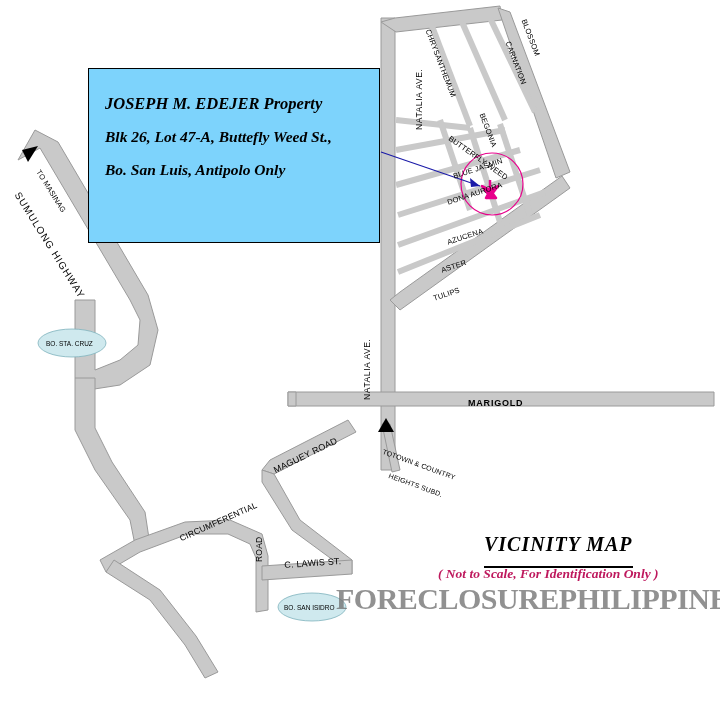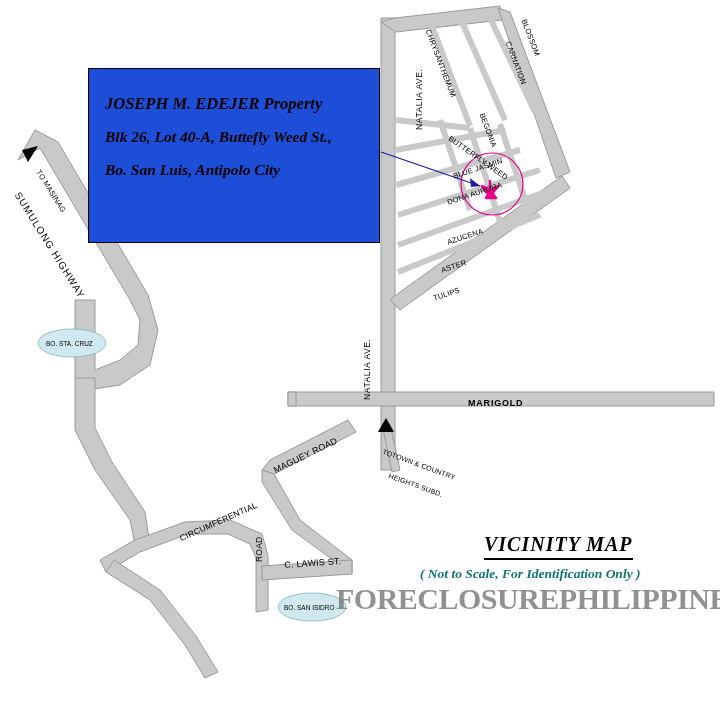--- a/index.html
+++ b/index.html
@@ -32,21 +32,21 @@
     letter-spacing: 0.2px;
   }
   .lbl-sm { font-size: 7px; }
   .callout-box {
     position: absolute;
     left: 88px;
     top: 68px;
     width: 292px;
     height: 175px;
     border: 1.5px solid #000000;
-    background: #1d4ed8;
+    background: #7dd3fc;
     box-sizing: border-box;
   }
   .callout-inner {
     padding: 18px 0 0 16px;
   }
   .callout-line {
     font-family: "Liberation Serif", serif;
     font-size: 15.5px;
     font-style: italic;
     font-weight: bold;
@@ -61,31 +61,31 @@
     position: absolute;
     left: 484px;
     top: 533px;
     font-family: "Liberation Serif", serif;
     font-size: 20px;
     font-weight: bold;
     font-style: italic;
     color: #000000;
     letter-spacing: 1px;
     border-bottom: 2px solid #000000;
-    padding-bottom: 2px;
+    padding-bottom: 10px;
   }
   #vicinity-sub {
     position: absolute;
-    left: 420px;
+    left: 438px;
     top: 566px;
     font-family: "Liberation Serif", serif;
     font-size: 13.5px;
     font-style: italic;
     font-weight: bold;
-    color: #0f766e;
+    color: #be185d;
   }
   #watermark {
     position: absolute;
     left: 336px;
     top: 582px;
     font-family: "Liberation Serif", serif;
     font-size: 30px;
     font-weight: bold;
     color: #6d6d6d;
     opacity: 0.75;
@@ -162,22 +162,22 @@
     <circle cx="492" cy="184" r="31" fill="none" stroke="#e8008c" stroke-width="1.2"></circle>
     <path d="M 490,190 L 486,198 L 496,198 Z M 490,190 L 482,186 L 488,194 Z M 490,190 L 498,186 L 492,194 Z M 490,190 L 490,180" fill="#e8008c" stroke="#e8008c" stroke-width="2.5" stroke-linejoin="round"></path>
 
     <line x1="381" y1="152" x2="480" y2="186" stroke="#1a1aa8" stroke-width="1.1"></line>
     <path d="M 480,186 L 470,178 L 471,187 Z" fill="#1a1aa8"></path>
   </svg>
 
   <div class="callout-box">
     <div class="callout-inner">
       <div class="callout-line first">JOSEPH M. EDEJER  Property</div>
-      <div class="callout-line">Blk 26, Lot 40-A, Buttefly Weed St.,</div>
-      <div class="callout-line">Bo. San Luis, Antipolo City</div>
+      <div class="callout-line">Blk 26, Lot 47-A, Buttefly Weed St.,</div>
+      <div class="callout-line">Bo. San Luis, Antipolo Only</div>
     </div>
   </div>
 
   <div class="lbl" style="left:42px; top:168px; transform: rotate(58deg);">TO  MASINAG</div>
   <div class="lbl" style="left:22px; top:190px; transform: rotate(58deg); font-size:10px; letter-spacing:1px;">SUMULONG  HIGHWAY</div>
 
   <div class="lbl" style="left:414px; top:130px; transform: rotate(-90deg); font-size:8.5px; letter-spacing:0.6px;">NATALIA  AVE.</div>
   <div class="lbl" style="left:362px; top:400px; transform: rotate(-90deg); font-size:8.5px; letter-spacing:0.6px;">NATALIA  AVE.</div>
 
   <div class="lbl" style="left:432px; top:28px; transform: rotate(69deg);">CHRYSANTHEMUM</div>

